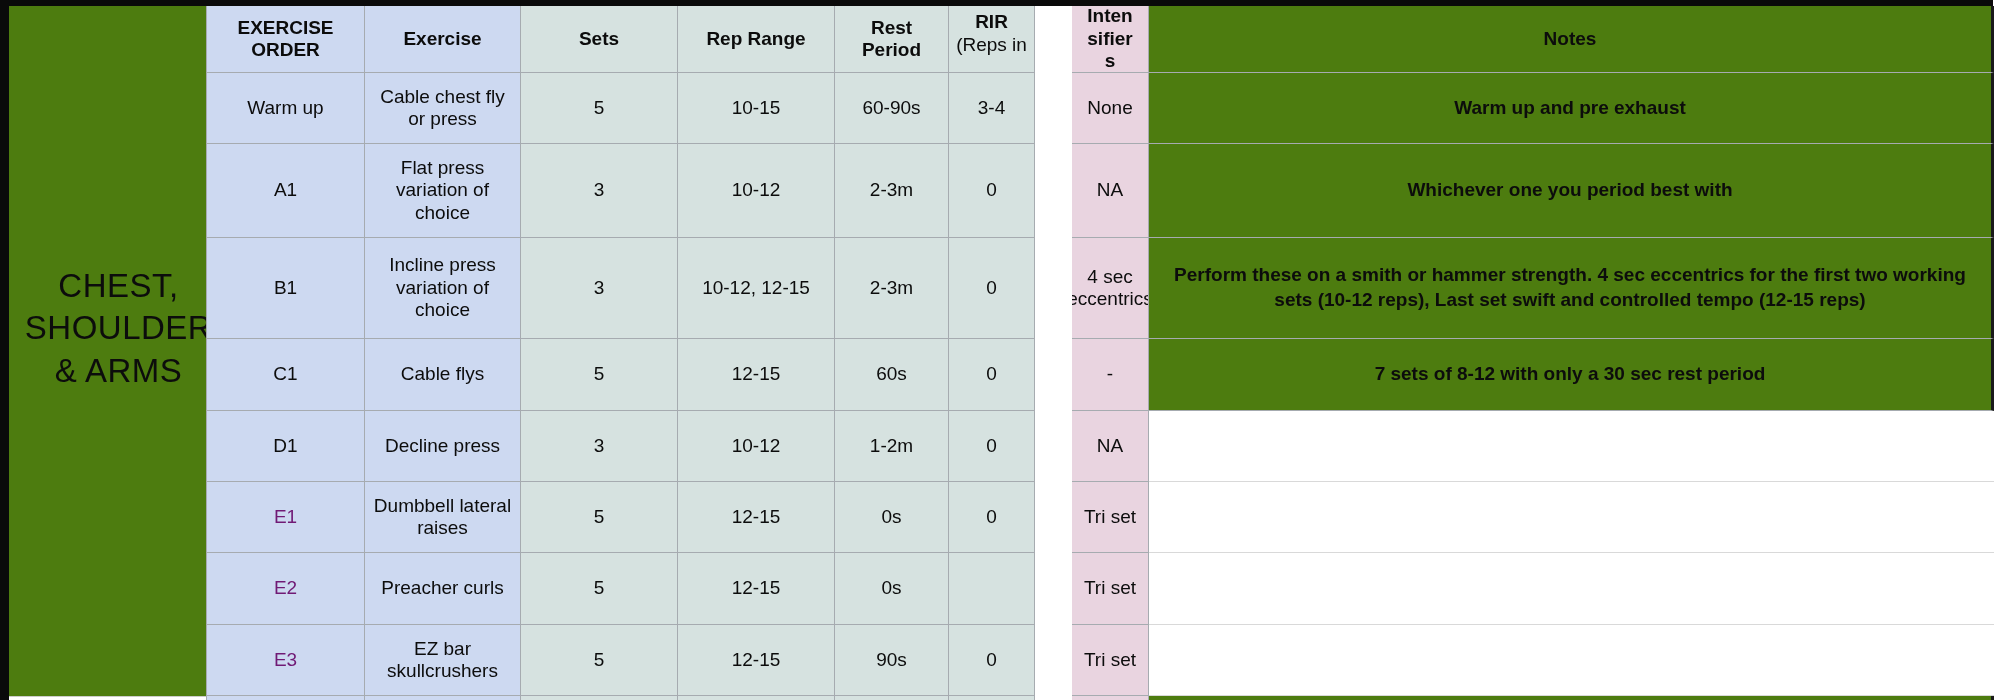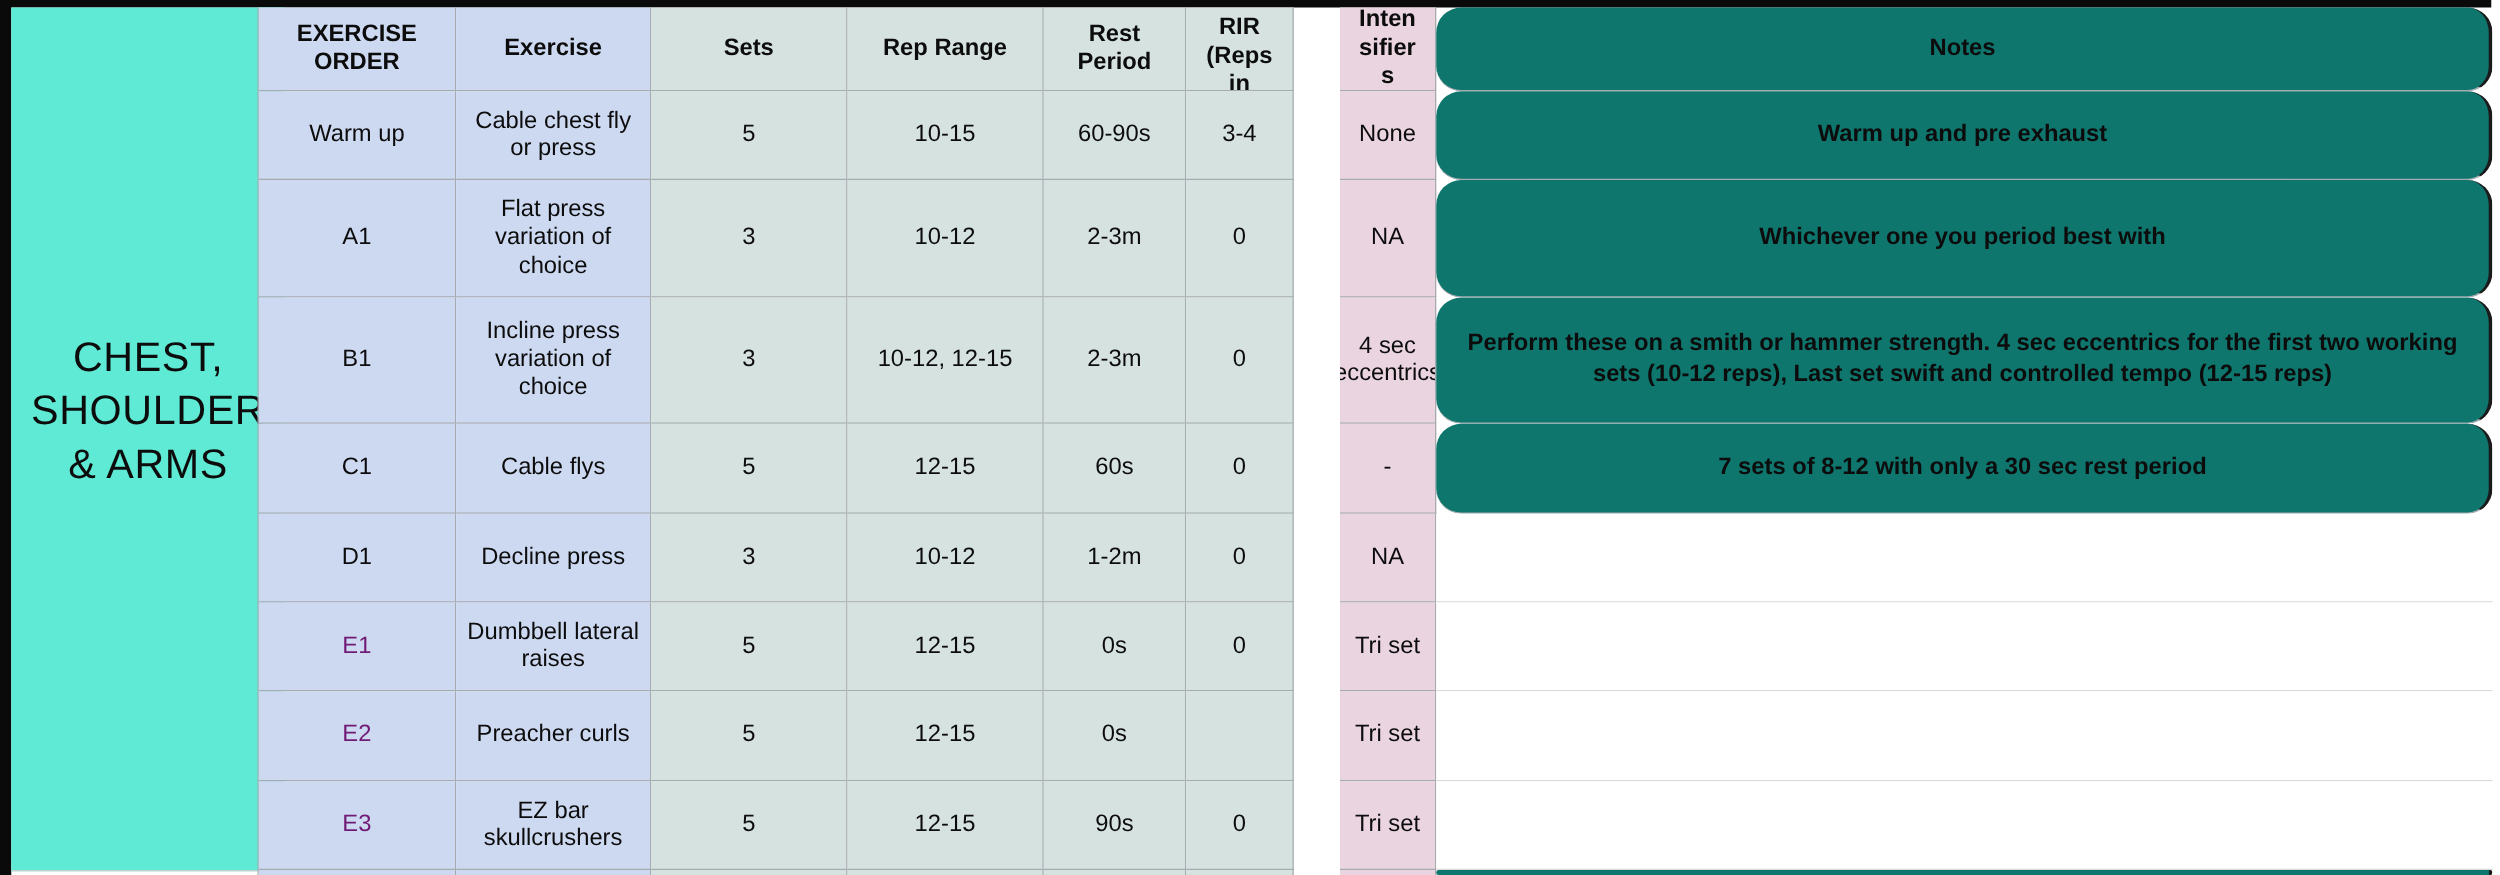--- a/index.html
+++ b/index.html
@@ -3,21 +3,21 @@
 <meta charset="utf-8">
 <style>
   html,body{margin:0;padding:0;background:#ffffff;}
   .screen{
     position:relative;width:2000px;height:700px;background:#ffffff;overflow:hidden;
     font-family:"Liberation Sans", sans-serif;color:#0c0c0c;
   }
   .border-top{position:absolute;left:0;top:0;width:1993px;height:6px;background:#0a0a0a;}
   .border-left{position:absolute;left:0;top:0;width:9px;height:700px;background:#0a0a0a;}
   .label-cell{
-    position:absolute;left:9px;top:6px;width:219px;height:691px;background:#5eead4;
+    position:absolute;left:9px;top:6px;width:219px;height:691px;background:#4d7c0f;
     display:flex;align-items:center;justify-content:center;text-align:center;
     font-size:33px;line-height:1.28;letter-spacing:.5px;padding-bottom:45px;box-sizing:border-box;
     border-bottom:1px solid #cccccc;
   }
   .grid{
     position:absolute;left:206px;top:6px;width:1787px;
     display:grid;
     grid-template-columns:158px 156px 157px 157px 114px 86px 114px 845px;
     grid-template-rows:67px 71px 94px 101px 72px 71px 71px 72px 71px 4px;
     border-left:1px solid #a6abb0;
@@ -26,27 +26,27 @@
   .cell{
     box-sizing:border-box;overflow:hidden;
     border-right:1px solid #a6abb0;border-bottom:1px solid #a6abb0;
     display:flex;align-items:center;justify-content:center;flex-direction:column;
     text-align:center;font-size:19px;line-height:1.18;padding:2px 6px;
   }
   .hdr{font-weight:bold;}
   .c-blue{background:#cdd9f1;}
   .c-green{background:#d6e2e0;}
   .c-pink{background:#e9d4e0;margin-left:37px;}
-  .c-yellow{background:#0f766e;border-radius:20px;}
+  .c-yellow{background:#4d7c0f;}
   .notes{padding:2px 20px;line-height:1.3;font-weight:bold;}
   .notes-yellow{border-right:3px solid #1a1a1a;}
   .notes-white{background:#ffffff;border-right:none;border-bottom:1px solid #d9d9d9;}
   .red{color:#701a75;}
   .hdr-rir{justify-content:flex-start;padding-top:4px;line-height:23px;}
-  .hdr-rir .sub{font-weight:bold;}
+  .hdr-rir .sub{font-weight:normal;}
   .hdr-int{word-break:break-all;padding:2px 11px;}
   .stub{padding:0;border-bottom:none;}
 </style>
 </head>
 <body>
 
 <div class="screen">
   <div class="border-top"></div>
   <div class="border-left"></div>
 

